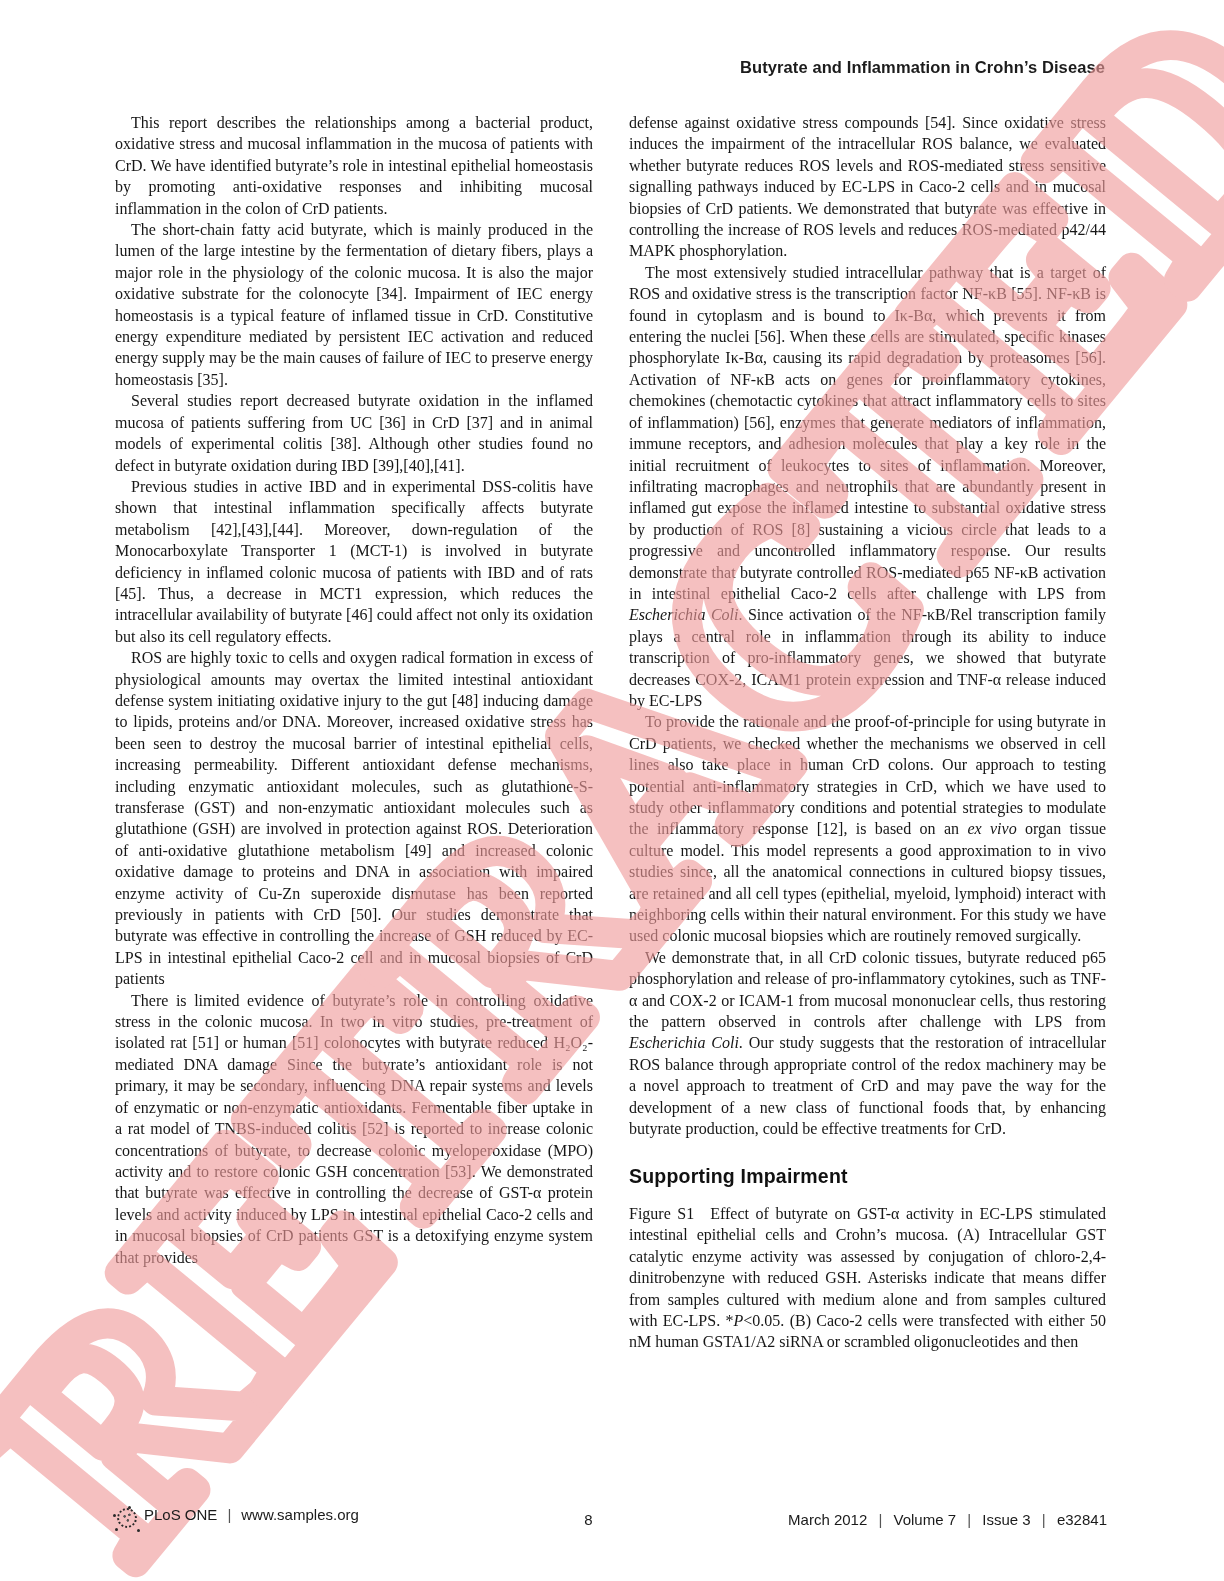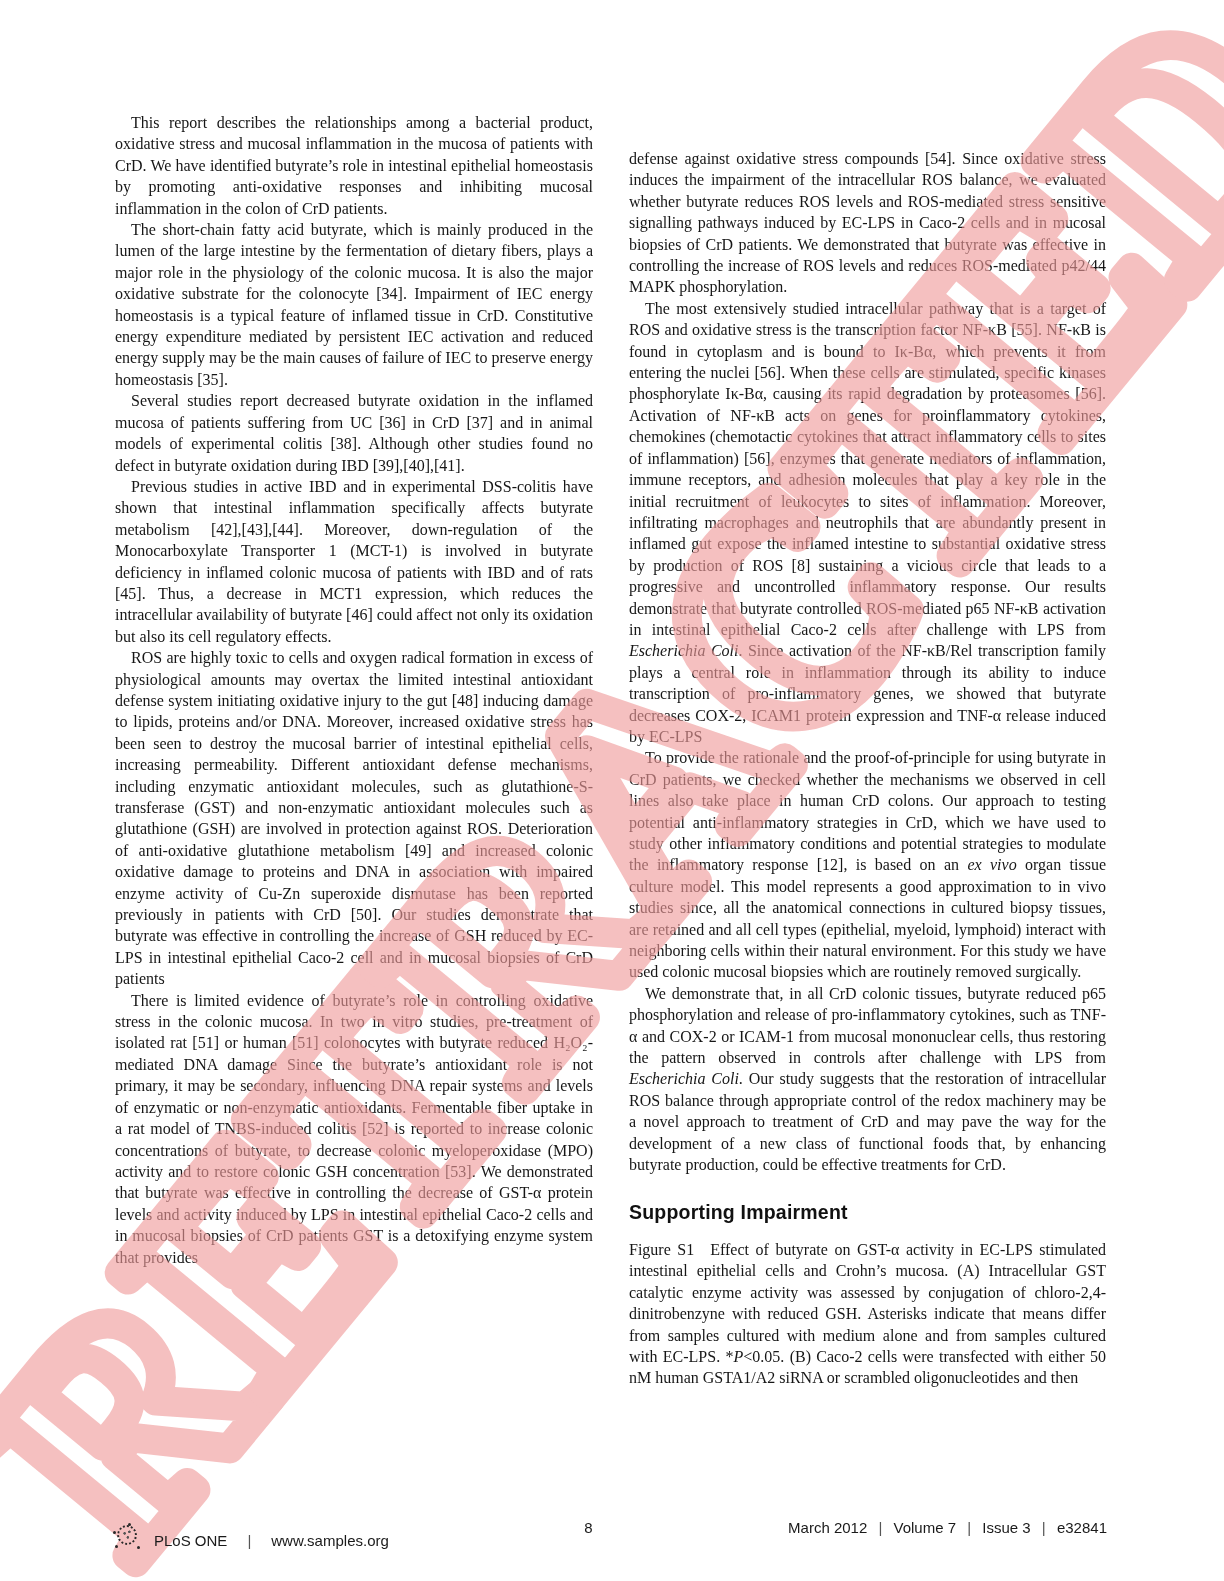--- a/index.html
+++ b/index.html
@@ -19,21 +19,21 @@
     font-size:16.5px;font-weight:600;color:#1c1c1c;
     letter-spacing:0.1px;
   }
   .col{
     position:absolute;top:112px;width:478px;
     font-size:16px;line-height:21.4px;
     text-align:justify;
     hyphens:auto;-webkit-hyphens:auto;
   }
   .col-left{left:115px;}
-  .col-right{left:629px;width:477px;margin-top:36px;}
+  .col-right{left:629px;width:477px;}
   .section-heading{
     font-family:"Liberation Sans", sans-serif;
     font-size:19.5px;font-weight:bold;color:#111;
     margin:0 0 14px 0;letter-spacing:0.2px;
   }
   .section-heading.supporting{margin:26px 0 16px 0;}
   p.body-par{margin:0;text-indent:16px;}
   p.body-par.no-indent{text-indent:0;}
   .seg-i{font-style:italic;}
   .seg-b{font-weight:normal;}
@@ -42,21 +42,21 @@
     position:absolute;top:0;left:0;
     pointer-events:none;
   }
   .footer{
     position:absolute;
     left:115px;top:1506px;width:992px;
     display:flex;align-items:center;
     font-family:"Liberation Sans", sans-serif;
     font-size:15px;color:#1a1a1a;
   }
-  .footer .f-left{flex:1;display:flex;align-items:flex-end;gap:13px;margin-top:17px;}
+  .footer .f-left{flex:1;display:flex;align-items:flex-start;gap:3px;}
   .footer .f-center{flex:0 0 auto;text-align:center;}
   .footer .f-right{flex:1;text-align:right;margin-left:45px;}
   .sep{padding:0 7px;color:#555;font-weight:300;}
   .plos-logo{
     position:relative;width:26px;height:26px;flex:0 0 auto;
   }
   .plos-logo .globe{
     position:absolute;top:2px;left:2px;width:20px;height:20px;
     border:2px dotted #2a2a2a;border-radius:50%;
     box-sizing:border-box;
@@ -69,20 +69,21 @@
   .plos-logo .d1{top:0;left:13px;}
   .plos-logo .d2{top:22px;left:0;}
   .plos-logo .d3{top:23px;left:22px;}
   .plos-logo .d4{top:8px;left:-2px;}
 </style>
 </head>
 <body>
 
 <div class="page">
 
+  <div class="running-head">Butyrate and Inflammation in Crohn’s Disease</div>
 
   <div class="col col-left">
     <p class="body-par">This report describes the relationships among a bacterial product, oxidative stress and mucosal inflammation in the mucosa of patients with CrD. We have identified butyrate’s role in intestinal epithelial homeostasis by promoting anti-oxidative responses and inhibiting mucosal inflammation in the colon of CrD patients.</p>
     <p class="body-par">The short-chain fatty acid butyrate, which is mainly produced in the lumen of the large intestine by the fermentation of dietary fibers, plays a major role in the physiology of the colonic mucosa. It is also the major oxidative substrate for the colonocyte [34]. Impairment of IEC energy homeostasis is a typical feature of inflamed tissue in CrD. Constitutive energy expenditure mediated by persistent IEC activation and reduced energy supply may be the main causes of failure of IEC to preserve energy homeostasis [35].</p>
     <p class="body-par">Several studies report decreased butyrate oxidation in the inflamed mucosa of patients suffering from UC [36] in CrD [37] and in animal models of experimental colitis [38]. Although other studies found no defect in butyrate oxidation during IBD [39],[40],[41].</p>
     <p class="body-par">Previous studies in active IBD and in experimental DSS-colitis have shown that intestinal inflammation specifically affects butyrate metabolism [42],[43],[44]. Moreover, down-regulation of the Monocarboxylate Transporter 1 (MCT-1) is involved in butyrate deficiency in inflamed colonic mucosa of patients with IBD and of rats [45]. Thus, a decrease in MCT1 expression, which reduces the intracellular availability of butyrate [46] could affect not only its oxidation but also its cell regulatory effects.</p>
     <p class="body-par">ROS are highly toxic to cells and oxygen radical formation in excess of physiological amounts may overtax the limited intestinal antioxidant defense system initiating oxidative injury to the gut [48] inducing damage to lipids, proteins and/or DNA. Moreover, increased oxidative stress has been seen to destroy the mucosal barrier of intestinal epithelial cells, increasing permeability. Different antioxidant defense mechanisms, including enzymatic antioxidant molecules, such as glutathione-S-transferase (GST) and non-enzymatic antioxidant molecules such as glutathione (GSH) are involved in protection against ROS. Deterioration of anti-oxidative glutathione metabolism [49] and increased colonic oxidative damage to proteins and DNA in association with impaired enzyme activity of Cu-Zn superoxide dismutase has been reported previously in patients with CrD [50]. Our studies demonstrate that butyrate was effective in controlling the increase of GSH reduced by EC-LPS in intestinal epithelial Caco-2 cell and in mucosal biopsies of CrD patients</p>
     <p class="body-par">There is limited evidence of butyrate’s role in controlling oxidative stress in the colonic mucosa. In two in vitro studies, pre-treatment of isolated rat [51] or human [51] colonocytes with butyrate reduced H₂O₂-mediated DNA damage  Since the butyrate’s antioxidant role is not primary, it may be secondary, influencing DNA repair systems and levels of enzymatic or non-enzymatic antioxidants. Fermentable fiber uptake in a rat model of TNBS-induced colitis [52] is reported to increase colonic concentrations of butyrate, to decrease colonic myeloperoxidase (MPO) activity and to restore colonic GSH concentration [53]. We demonstrated that butyrate was effective in controlling the decrease of GST-α protein levels and activity induced by LPS in intestinal epithelial Caco-2 cells and in mucosal biopsies of CrD patients  GST is a detoxifying enzyme system that provides</p>
   </div>
 

